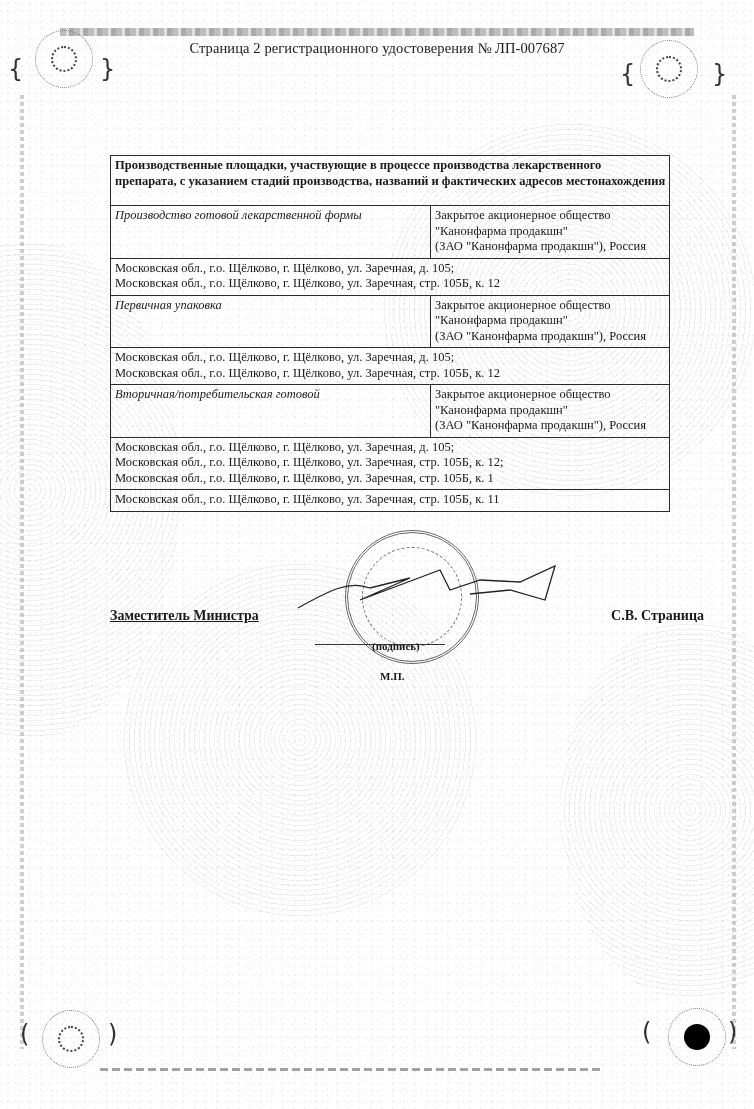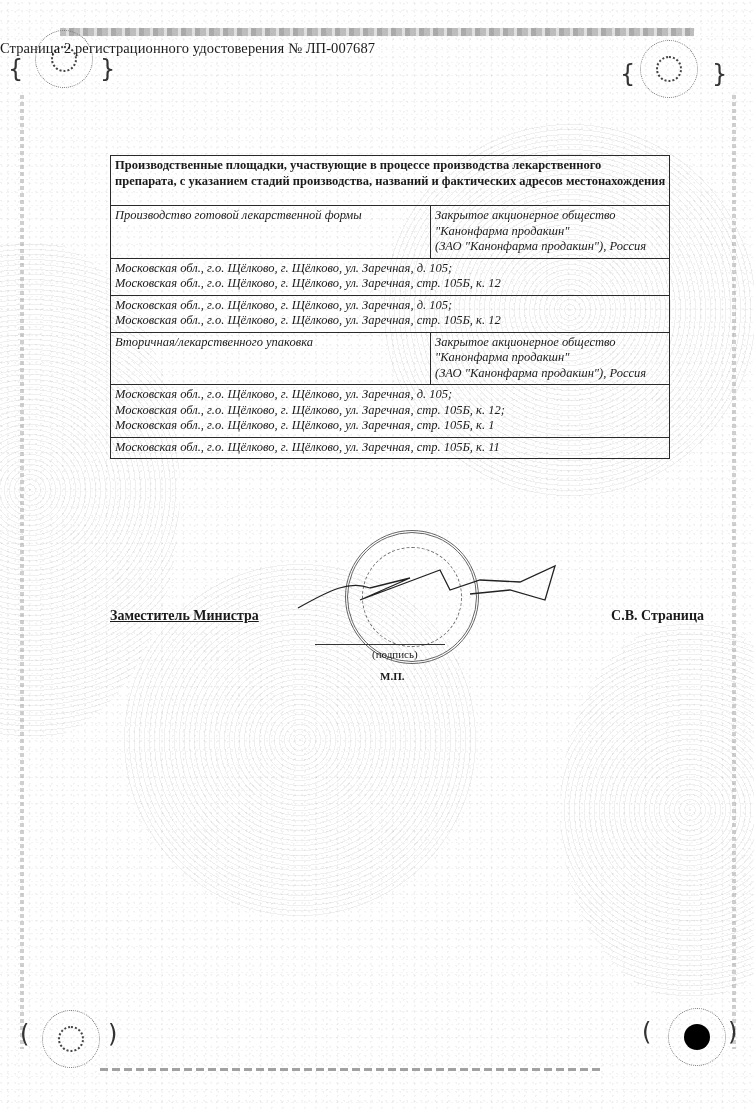--- a/index.html
+++ b/index.html
@@ -28,21 +28,21 @@
     opacity: .65;
   }
   .bottom-rule {
     position: absolute; left: 100px; right: 150px; top: 1068px; height: 3px;
     background: repeating-linear-gradient(90deg, #555 0 8px, transparent 8px 12px);
     opacity: .55;
   }
   .side-rule { position: absolute; top: 95px; bottom: 60px; width: 4px;
     background: repeating-linear-gradient(180deg, #888 0 4px, transparent 4px 7px); opacity:.4; }
   .page-header {
-    position: absolute; left: 0; right: 0; top: 40px; 
+    position: absolute; left: 0; right: 0; top: 40px; text-align: center;
     font-size: 14.5px; letter-spacing: 0.1px;
   }
   .rosette {
     position: absolute; width: 56px; height: 56px; border-radius: 50%;
     border: 1px dotted #777;
     display: flex; align-items: center; justify-content: center;
   }
   .rosette::before {
     content: ""; width: 22px; height: 22px; border-radius: 50%;
     border: 2px dotted #444;
@@ -52,32 +52,32 @@
 
   table.sites {
     position: absolute; left: 110px; top: 155px; width: 560px;
     border-collapse: collapse; font-size: 12.5px; line-height: 15.5px;
   }
   table.sites td { border: 1px solid #2a2a2a; vertical-align: top; padding: 2px 3px 3px 4px; }
   .hdr { font-weight: bold; height: 44px; }
   .stage { font-style: italic; width: 312px; height: 44px; }
   .org { }
   .addr { }
-  .addr div, .org div { white-space: nowrap; font-style: italic; }
+  .addr div, .org div { white-space: nowrap; }
 
   .signature-line {
     position: absolute; left: 110px; right: 50px; top: 600px; height: 30px;
     font-weight: bold; font-size: 14px;
   }
   .sig-role { position: absolute; left: 0; top: 8px; text-decoration: underline; }
   .sig-name { position: absolute; right: 0; top: 8px; }
   .sig-underline {
     position: absolute; left: 205px; width: 130px; top: 44px; border-top: 1px solid #333;
   }
-  .sig-caption { position: absolute; left: 262px; top: 48px; font-size: 11px; font-weight: normal; }
+  .sig-caption { position: absolute; left: 262px; top: 40px; font-size: 11px; font-weight: bold; }
   .mp { position: absolute; left: 270px; top: 70px; font-size: 11px; font-weight: bold; }
   .stamp {
     position: absolute; left: 345px; top: 530px; width: 128px; height: 128px;
     border-radius: 50%; border: 3px double #333; opacity: .75;
   }
   .stamp::after {
     content: ""; position: absolute; inset: 14px; border-radius: 50%; border: 1px dashed #444;
   }
   .scribble { position: absolute; left: 290px; top: 560px; width: 300px; height: 60px; }
 </style>
@@ -125,28 +125,36 @@
     </td>
   </tr>
   <tr>
     <td colspan="2" class="addr">
       <div>Московская обл., г.о. Щёлково, г. Щёлково, ул. Заречная, д. 105;</div>
       <div>Московская обл., г.о. Щёлково, г. Щёлково, ул. Заречная, стр. 105Б, к. 12</div>
     </td>
   </tr>
 
   <tr>
+    <td class="stage">Первичная упаковка</td>
+    <td class="org">
+      <div>Закрытое акционерное общество</div>
+      <div>"Канонфарма продакшн"</div>
+      <div>(ЗАО "Канонфарма продакшн"), Россия</div>
+    </td>
+  </tr>
+  <tr>
     <td colspan="2" class="addr">
       <div>Московская обл., г.о. Щёлково, г. Щёлково, ул. Заречная, д. 105;</div>
       <div>Московская обл., г.о. Щёлково, г. Щёлково, ул. Заречная, стр. 105Б, к. 12</div>
     </td>
   </tr>
 
   <tr>
-    <td class="stage">Вторичная/лекарственного упаковка</td>
+    <td class="stage">Вторичная/потребительская готовой</td>
     <td class="org">
       <div>Закрытое акционерное общество</div>
       <div>"Канонфарма продакшн"</div>
       <div>(ЗАО "Канонфарма продакшн"), Россия</div>
     </td>
   </tr>
   <tr>
     <td colspan="2" class="addr">
       <div>Московская обл., г.о. Щёлково, г. Щёлково, ул. Заречная, д. 105;</div>
       <div>Московская обл., г.о. Щёлково, г. Щёлково, ул. Заречная, стр. 105Б, к. 12;</div>

